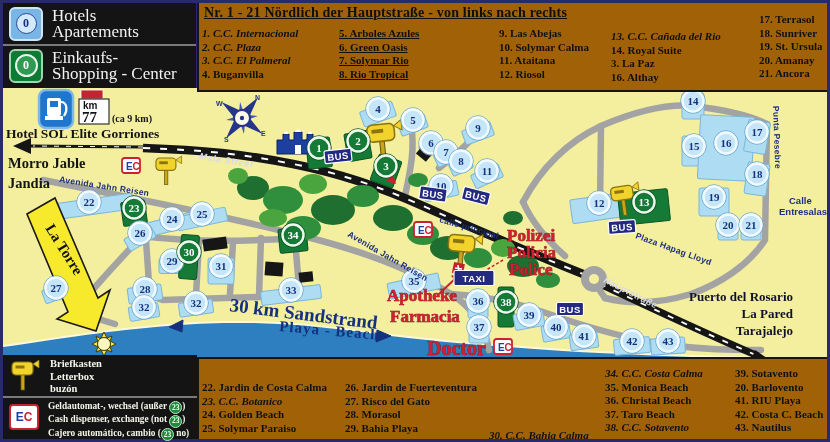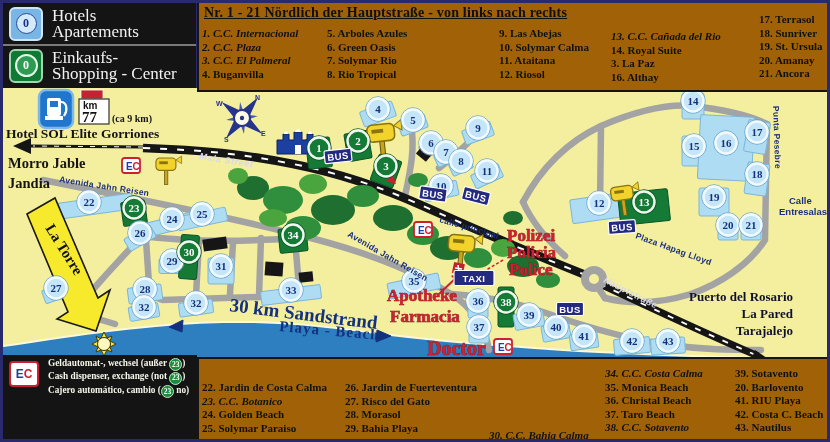--- a/index.html
+++ b/index.html
@@ -571,21 +571,21 @@
   </div>
 
   <div id="list-north" class="panel-white">
     <div class="list-title">Nr. 1 - 21 Nördlich der Hauptstraße - von links nach rechts</div>
   <div class="lcol" style="left: 3px; top: 24px;">
         <div class="litem it">1. C.C. Internacional</div>
         <div class="litem it">2. C.C. Plaza</div>
         <div class="litem it">3. C.C. El Palmeral</div>
         <div class="litem">4. Buganvilla</div>
       </div>
-      <div class="lcol" style="left: 128px; top: 24px;">
+      <div class="lcol" style="left: 140px; top: 24px; text-decoration: underline;">
         <div class="litem">5. Arboles Azules</div>
         <div class="litem">6. Green Oasis</div>
         <div class="litem">7. Solymar Rio</div>
         <div class="litem">8. Rio Tropical</div>
       </div>
       <div class="lcol" style="left: 300px; top: 24px; font-family: Liberation Serif, serif;">
         <div class="litem">9. Las Abejas</div>
         <div class="litem">10. Solymar Calma</div>
         <div class="litem">11. Ataitana</div>
         <div class="litem">12. Riosol</div>
@@ -634,20 +634,36 @@
       <div class="lcol" style="left: 536px; top: 8px;">
         <div class="litem">39. Sotavento</div>
         <div class="litem">20. Barlovento</div>
         <div class="litem">41. RIU Playa</div>
         <div class="litem">42. Costa C. Beach</div>
         <div class="litem">43. Nautilus</div>
       </div>
     </div>
 
   <div id="legend-bottom" class="panel-black">
+    <div class="lrow" style="height:41px">
+      <svg width="32" height="34" viewBox="-2 -4 32 34">
+        <use href="#letterbox-def-l"></use>
+        <g>
+          <rect x="10" y="12" width="3.5" height="16" fill="#caa41a" stroke="#6b5a0e" stroke-width="0.8"></rect>
+          <rect x="1" y="0" width="21" height="13" rx="4" fill="#f2d32b" stroke="#8a7312" stroke-width="1.2"></rect>
+          <rect x="4.5" y="3.5" width="9" height="3" fill="#8a7312"></rect>
+          <path d="M22,2 L28,-2 L28,6 Z" fill="#f2d32b" stroke="#8a7312" stroke-width="0.8"></path>
+        </g>
+      </svg>
+      <div class="leg-small">
+        <div>Briefkasten</div>
+        <div>Letterbox</div>
+        <div>buzón</div>
+      </div>
+    </div>
     <div class="lrow" style="height:41px">
       <div class="ec-box">
         <span class="ec-e">E</span>
           <span class="ec-c">C</span>
       </div>
       <div class="leg-xsmall" id="atm-lines">
           <div><span>Geldautomat-, wechsel (außer </span><span class="circ23">23</span><span>)</span></div>
           <div><span>Cash dispenser, exchange (not </span><span class="circ23">23</span><span>)</span></div>
           <div><span>Cajero automático, cambio (</span><span class="circ23">23</span><span> no)</span></div>
         </div>

